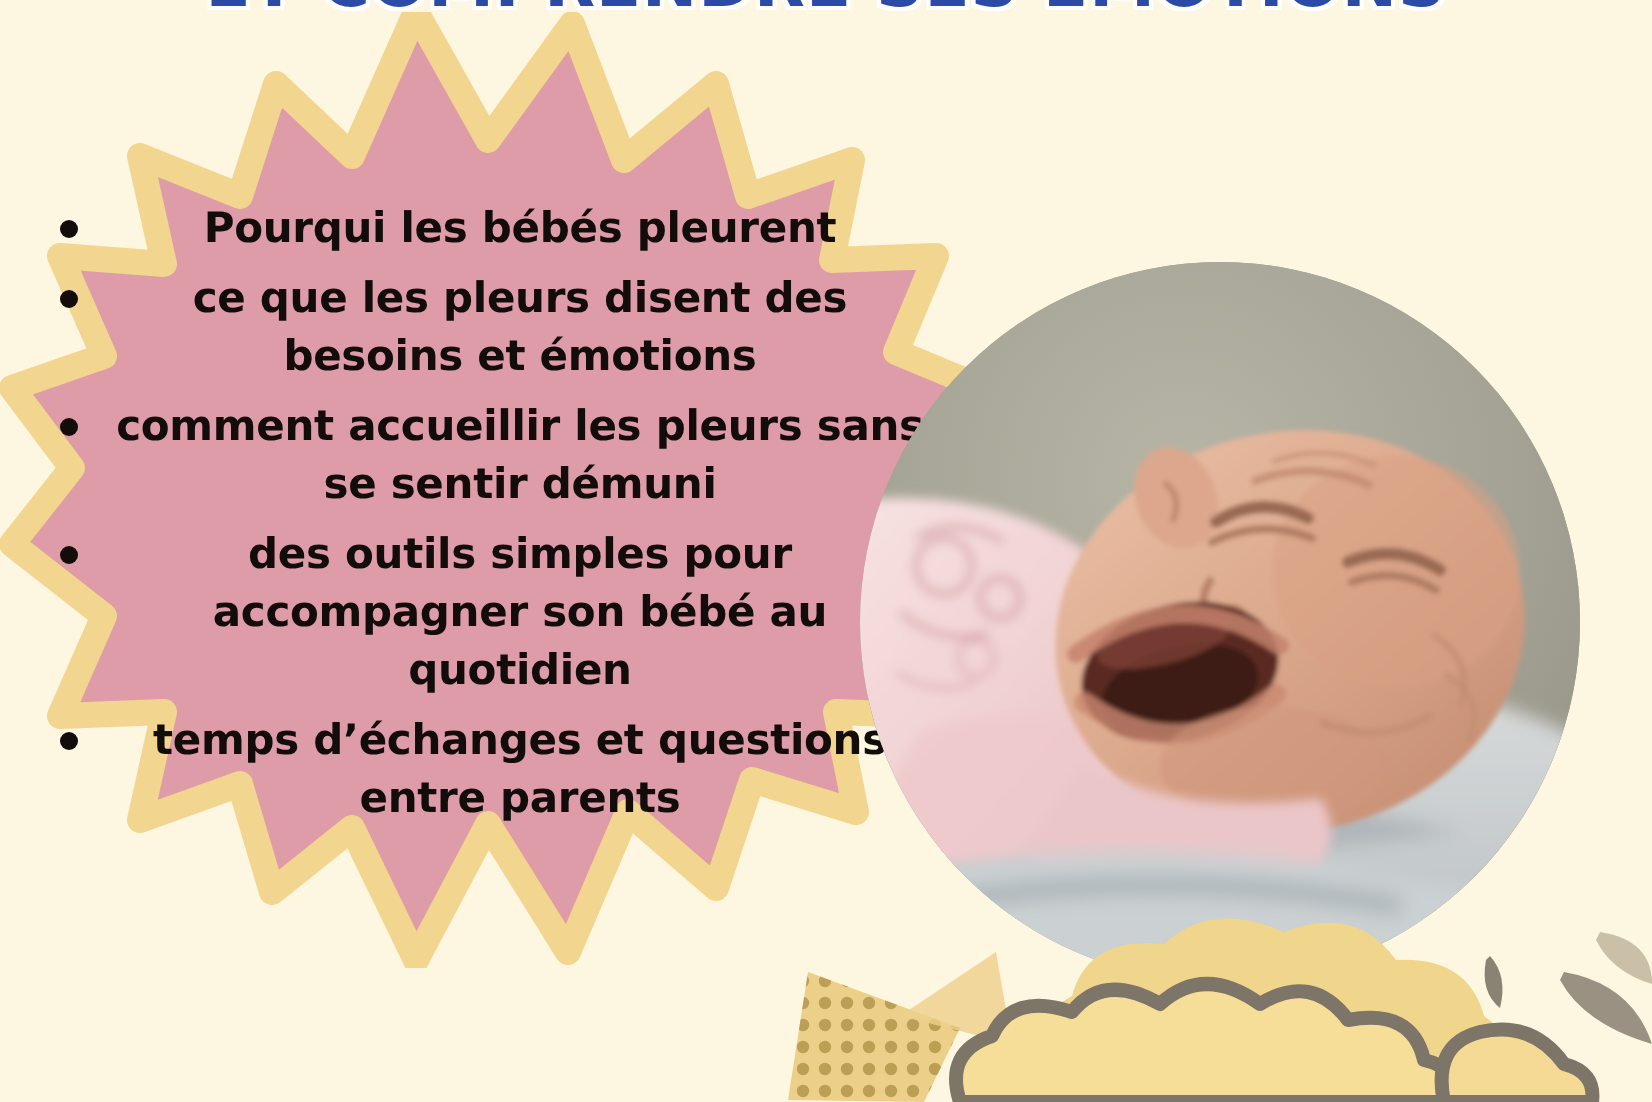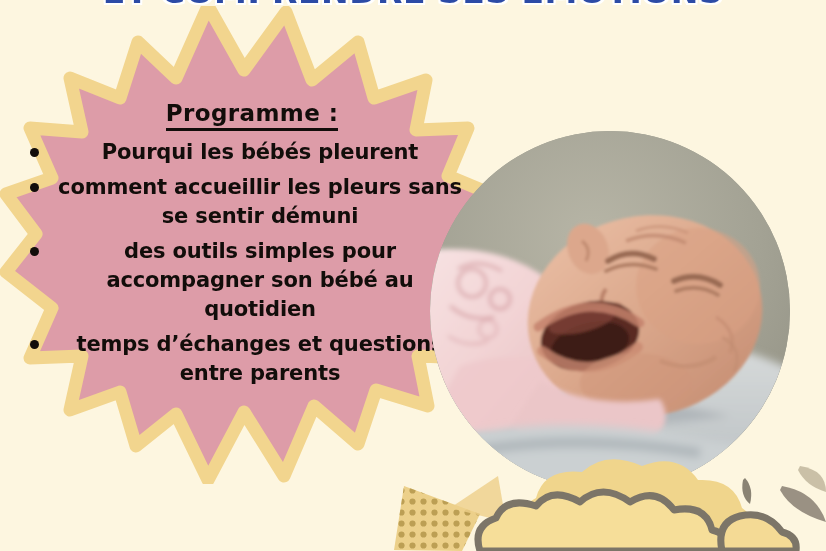--- a/index.html
+++ b/index.html
@@ -159,27 +159,28 @@
           50,228  20,188  66,172  44,122  96,126  84,72  134,92  152,36  190,72
           222,0   258,64  300,6   326,74  372,36  388,92  440,74  430,124  482,122
           462,170  510,190  478,228  510,266  462,300  484,352  432,350  442,400
           390,384  372,438  328,400  298,470  258,406  222,474  190,408  150,440
           134,386  84,404  96,350  44,352  66,302  20,266
         " fill="#DD9CA8" stroke="#F2D58E" stroke-width="13" stroke-linejoin="round"></polygon>
     </svg>
   </div>
 
   <div class="star-content">
-    <div class="programme-head">
-      <span>Programme :</span>
-    </div>
     <ul class="items">
       <li class="item">
         <span class="bullet"></span>
         <span class="item-text">Pourqui les bébés pleurent</span>
+      </li>
+      <li class="item">
+        <span class="bullet"></span>
+        <span class="item-text">ce que les pleurs disent des besoins et émotions</span>
       </li>
       <li class="item">
         <span class="bullet"></span>
         <span class="item-text">comment accueillir les pleurs sans se sentir démuni</span>
       </li>
       <li class="item">
         <span class="bullet"></span>
         <span class="item-text">des outils simples pour accompagner son bébé au quotidien</span>
       </li>
       <li class="item">

